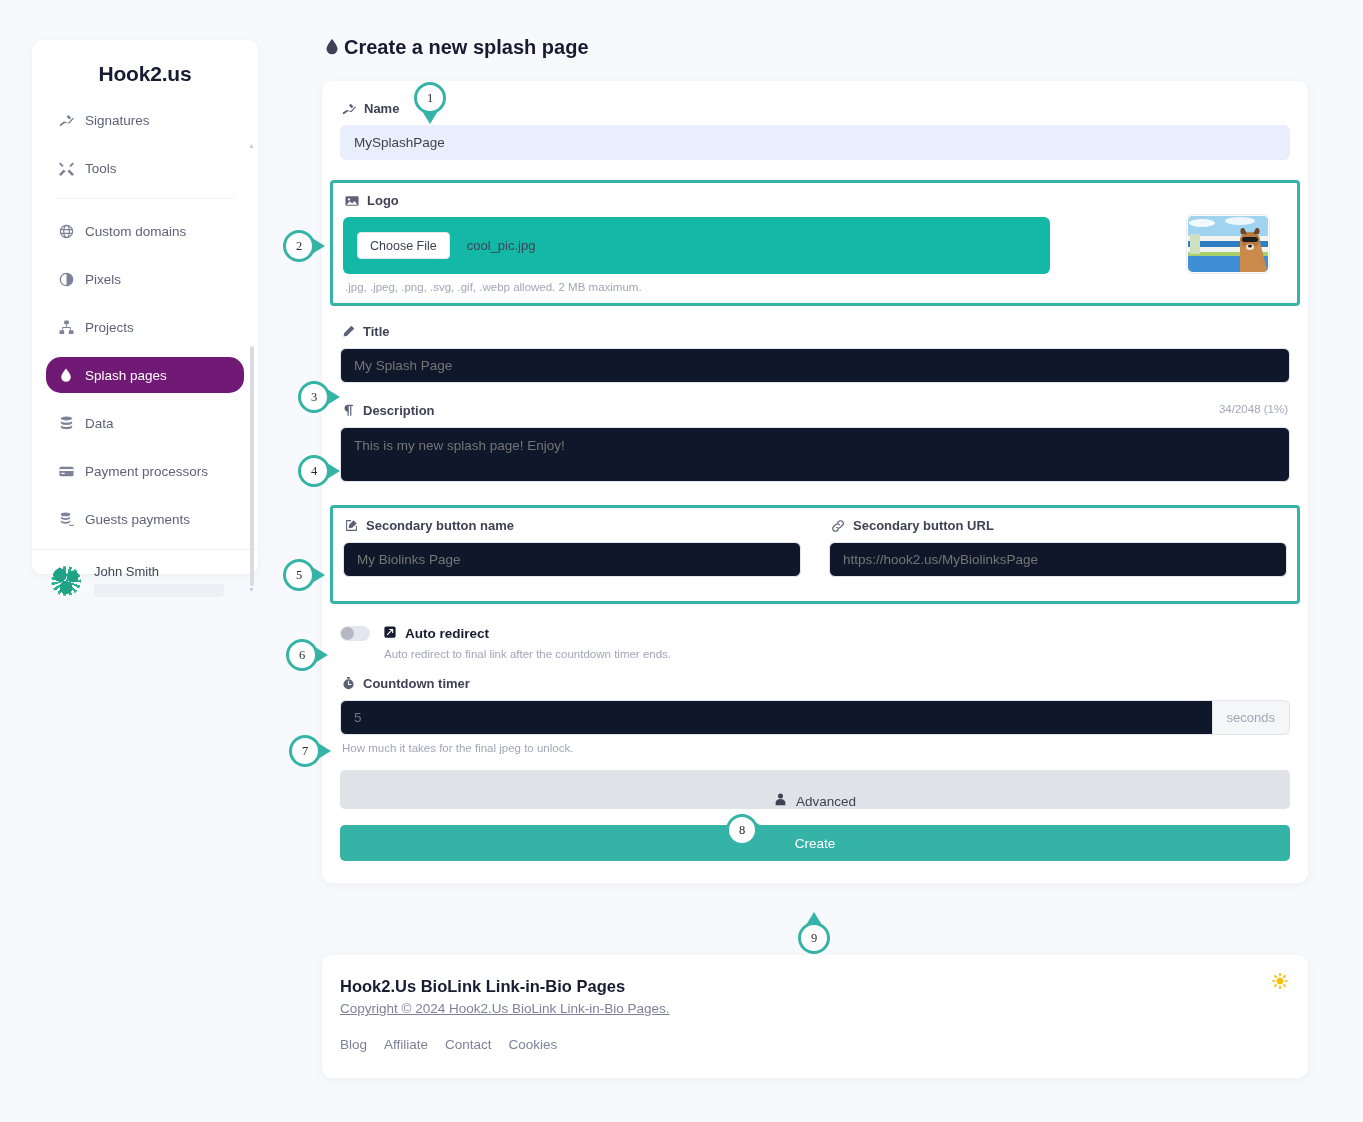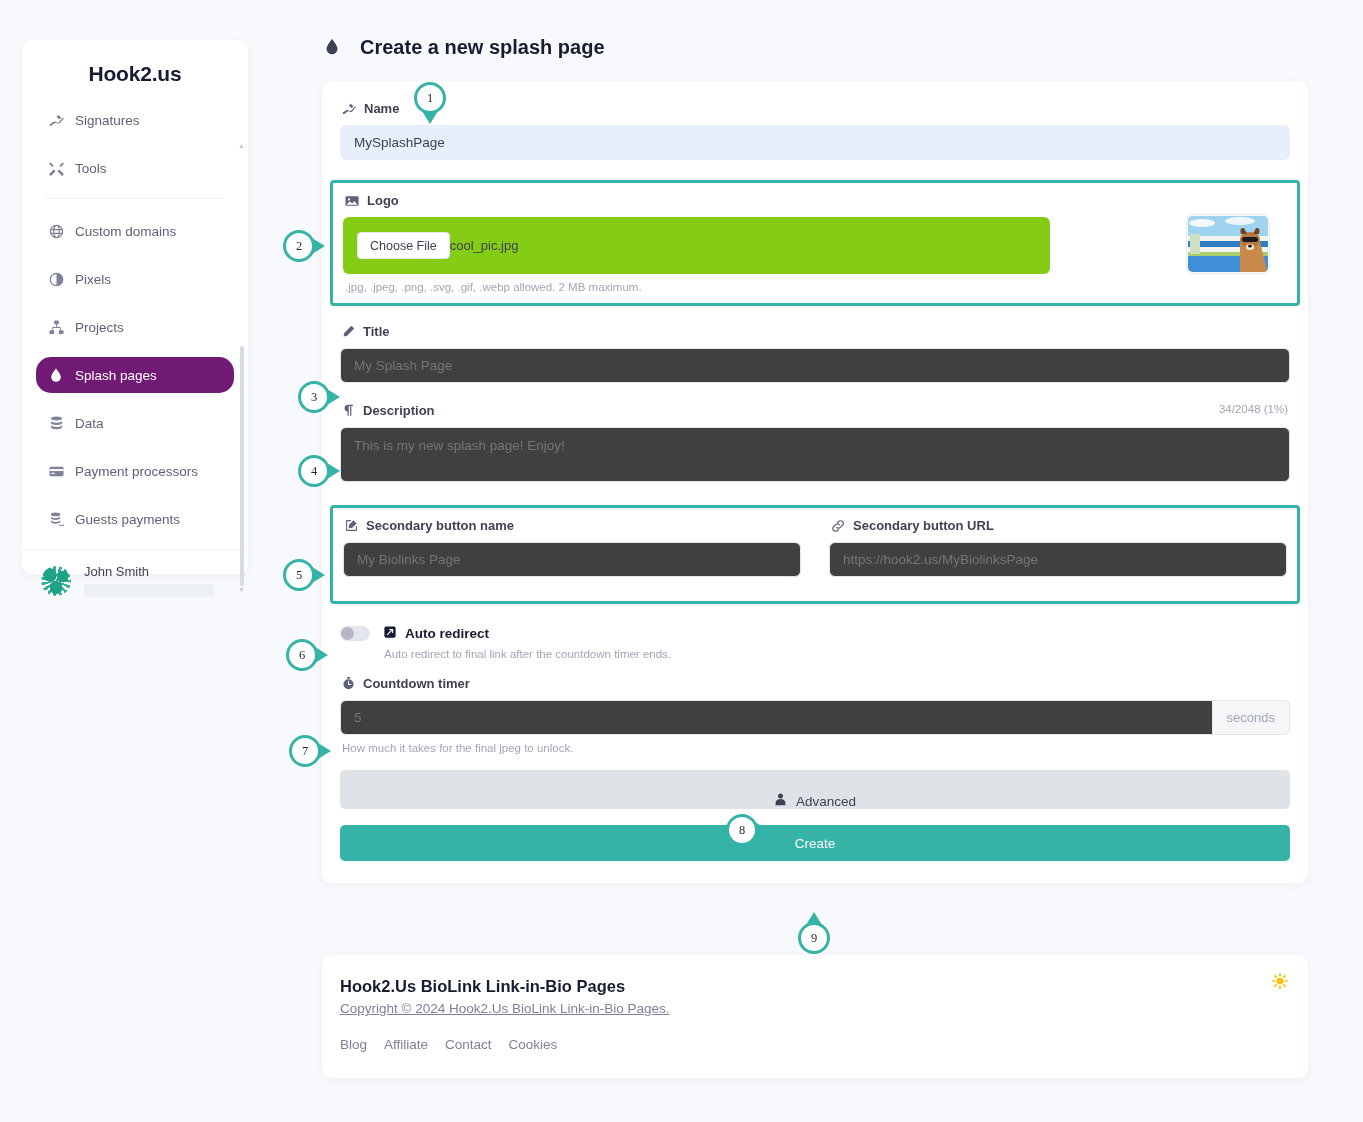--- a/index.html
+++ b/index.html
@@ -9,21 +9,21 @@
     background:#f8f9fc;
     font-family:"Liberation Sans", sans-serif;
     font-size:14px;
     color:#3f4254;
     position:relative;
     overflow:hidden;
   }
 
   
   .sidebar{
-    position:absolute; left:22px; top:40px;
+    position:absolute; left:32px; top:40px;
     width:226px; height:534px;
     background:#ffffff;
     border-radius:10px;
     box-shadow:0 2px 10px rgba(30,40,70,.05);
     padding:0;
   }
   .brand{
     text-align:center;
     font-size:21px; font-weight:700; color:#181c32;
     padding:22px 0 16px 0;
@@ -65,21 +65,21 @@
       repeating-conic-gradient(from 0deg at 50% 50%, #ffffff 0deg 12deg, #2eb193 12deg 24deg);
     border:1px solid #ffffff;
     flex:0 0 32px;
   }
   .uname{ font-size:13px; color:#3f4254; font-weight:500; }
   .ubar{ margin-top:5px; width:130px; height:13px; background:#eceff3; border-radius:3px; }
 
   
   .main{ position:absolute; left:322px; top:36px; width:986px; }
   .page-title{
-    display:flex; align-items:center; gap:20px;
+    display:flex; align-items:center; gap:4px;
     font-size:20px; font-weight:700; color:#181c32;
     margin:0 0 22px 2px;
   }
   .drop-ico{ color:#3f4254; font-size:19px; line-height:1; }
 
   .card{
     background:#fff; border-radius:10px;
     box-shadow:0 2px 10px rgba(30,40,70,.05);
     padding:20px 18px 22px 18px;
     position:relative;
@@ -88,41 +88,41 @@
   .fld{ margin-bottom:20px; position:relative; }
   .lbl{
     display:flex; align-items:center; gap:8px;
     font-size:13px; font-weight:600; color:#3f4254;
     margin:0 0 9px 2px;
   }
   .lbl .ico{ color:#5e6278; display:flex; align-items:center; }
   .inp{
     width:100%; height:35px;
     border:1px solid #e4e6ef; border-radius:6px;
-    background:#404040; color:#a1a5b7;
+    background:#0f172a; color:#a1a5b7;
     font-size:13.5px; font-family:inherit;
     padding:0 13px; outline:none;
   }
   .inp.filled{ background:#e8eefb; color:#3f4254; border-color:#e8eefb; }
   textarea.inp{ height:55px; padding:9px 13px; resize:none; line-height:1.35; }
   .counter{
     position:absolute; right:2px; top:0;
     font-size:11.5px; color:#a1a5b7;
   }
   .help{ font-size:11.5px; color:#a1a5b7; margin:7px 0 0 2px; }
 
   
   .hl{
     border:3px solid #35b3a7; border-radius:4px;
     margin:0 -10px 18px -10px; padding:10px 10px 10px 10px;
   }
   .hl .fld{ margin-bottom:0; }
   .filebox{
-    background:#84cc16; border-radius:6px;
-    height:57px; display:flex; align-items:center; 
+    background:#14b8a6; border-radius:6px;
+    height:57px; display:flex; align-items:center; gap:17px;
     padding:0 14px; width:707px;
   }
   .choose{
     background:#fff; border:1px solid #e6e7ec; border-radius:4px;
     height:27px; padding:0 12px; font-size:12.5px; color:#3f4254;
     display:flex; align-items:center; cursor:pointer; font-family:inherit;
   }
   .fname{ font-size:13px; color:#3f4254; }
   .thumb{
     position:absolute; right:18px; top:22px;

